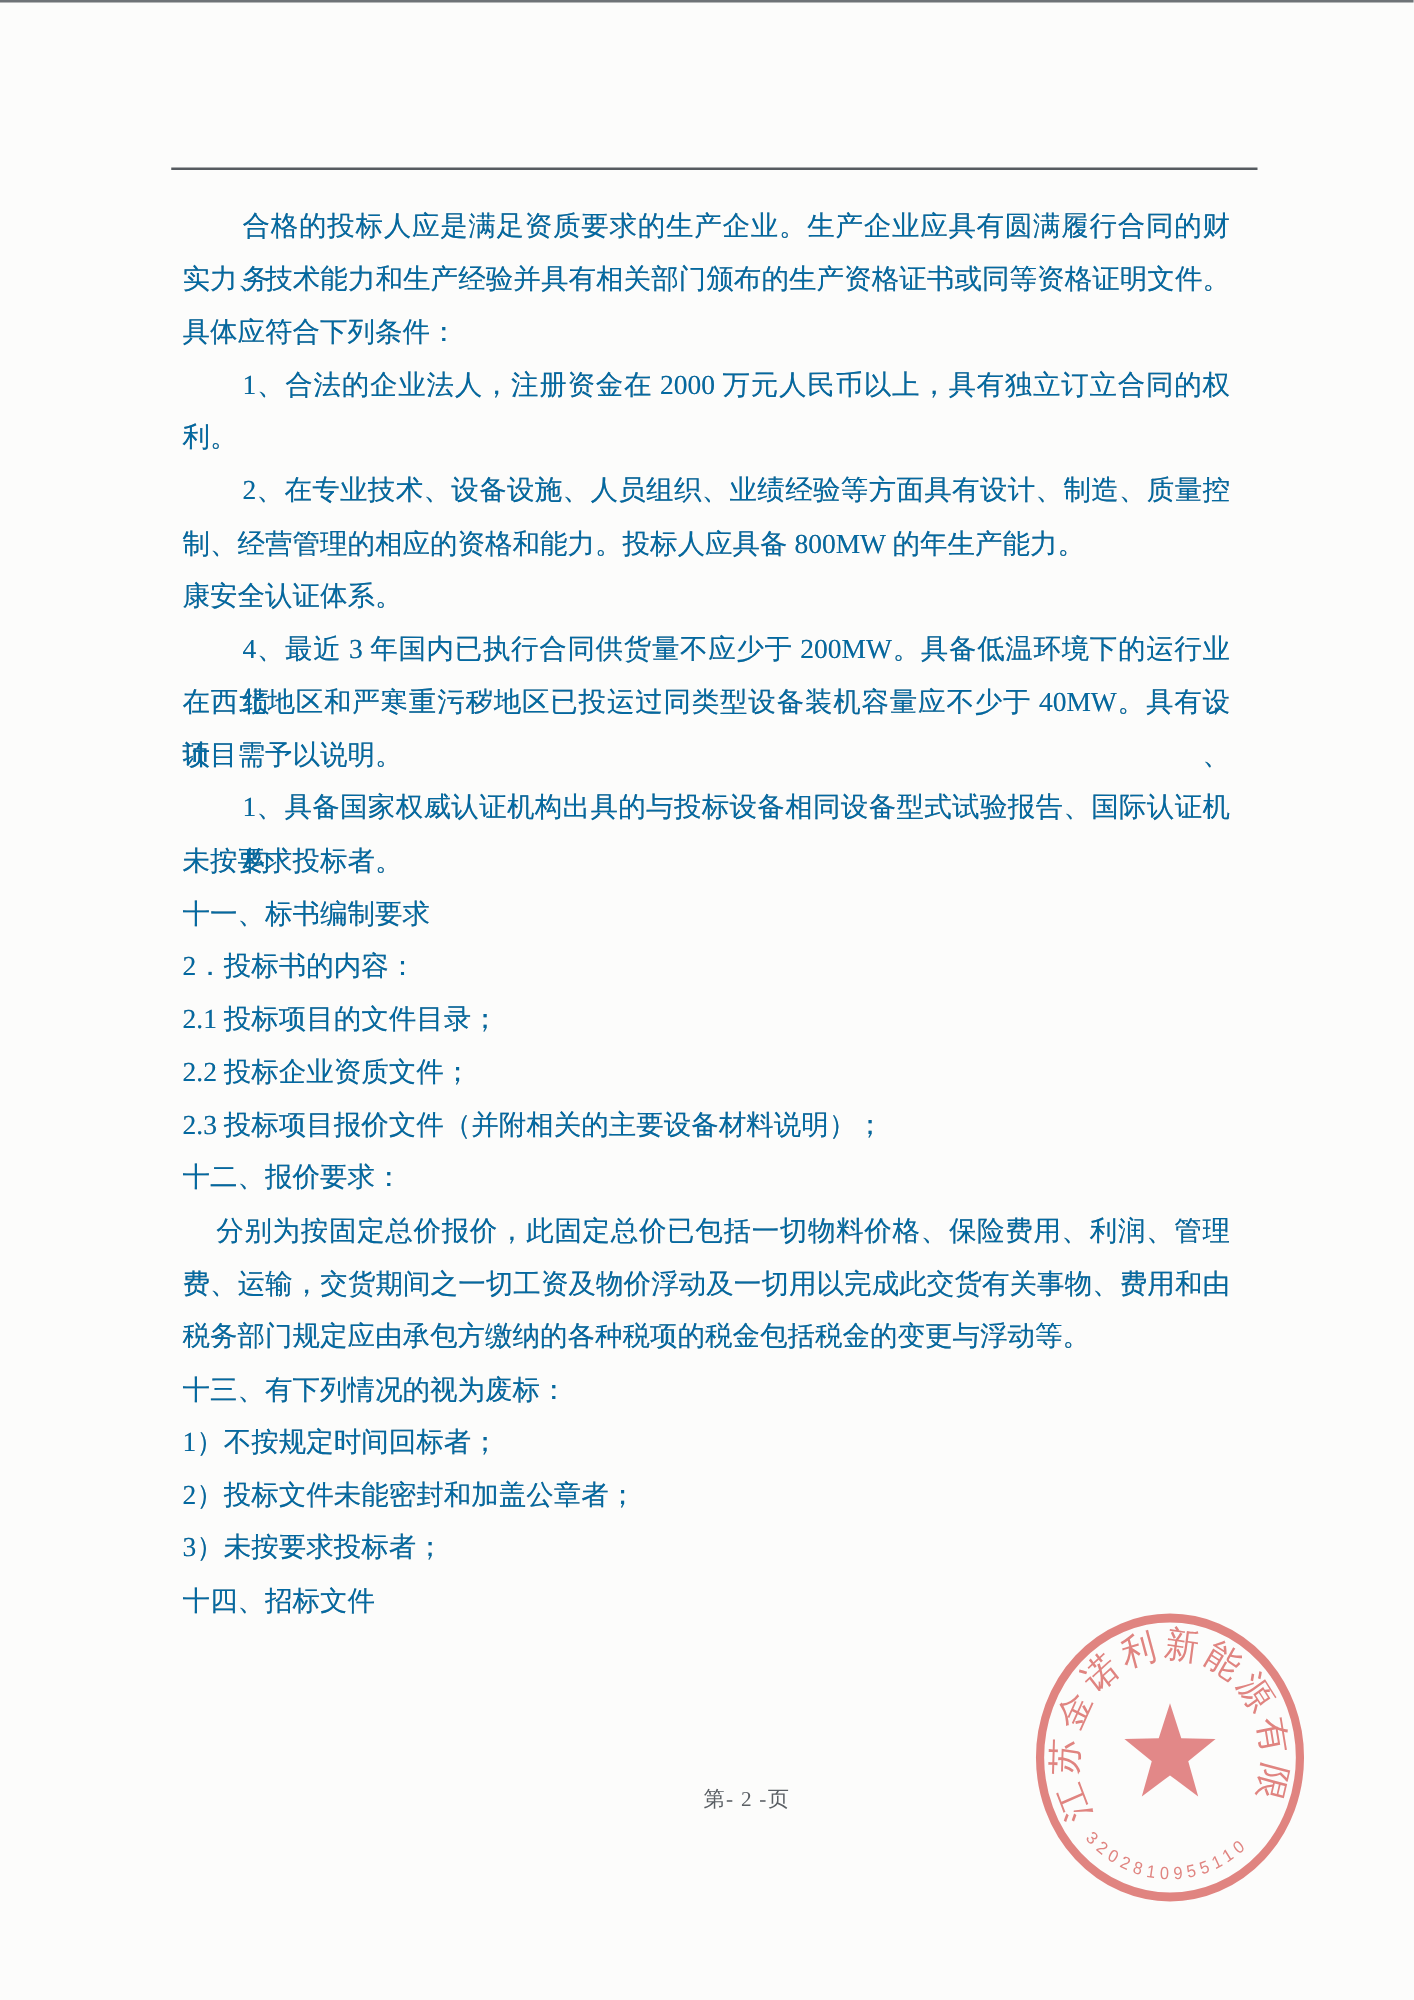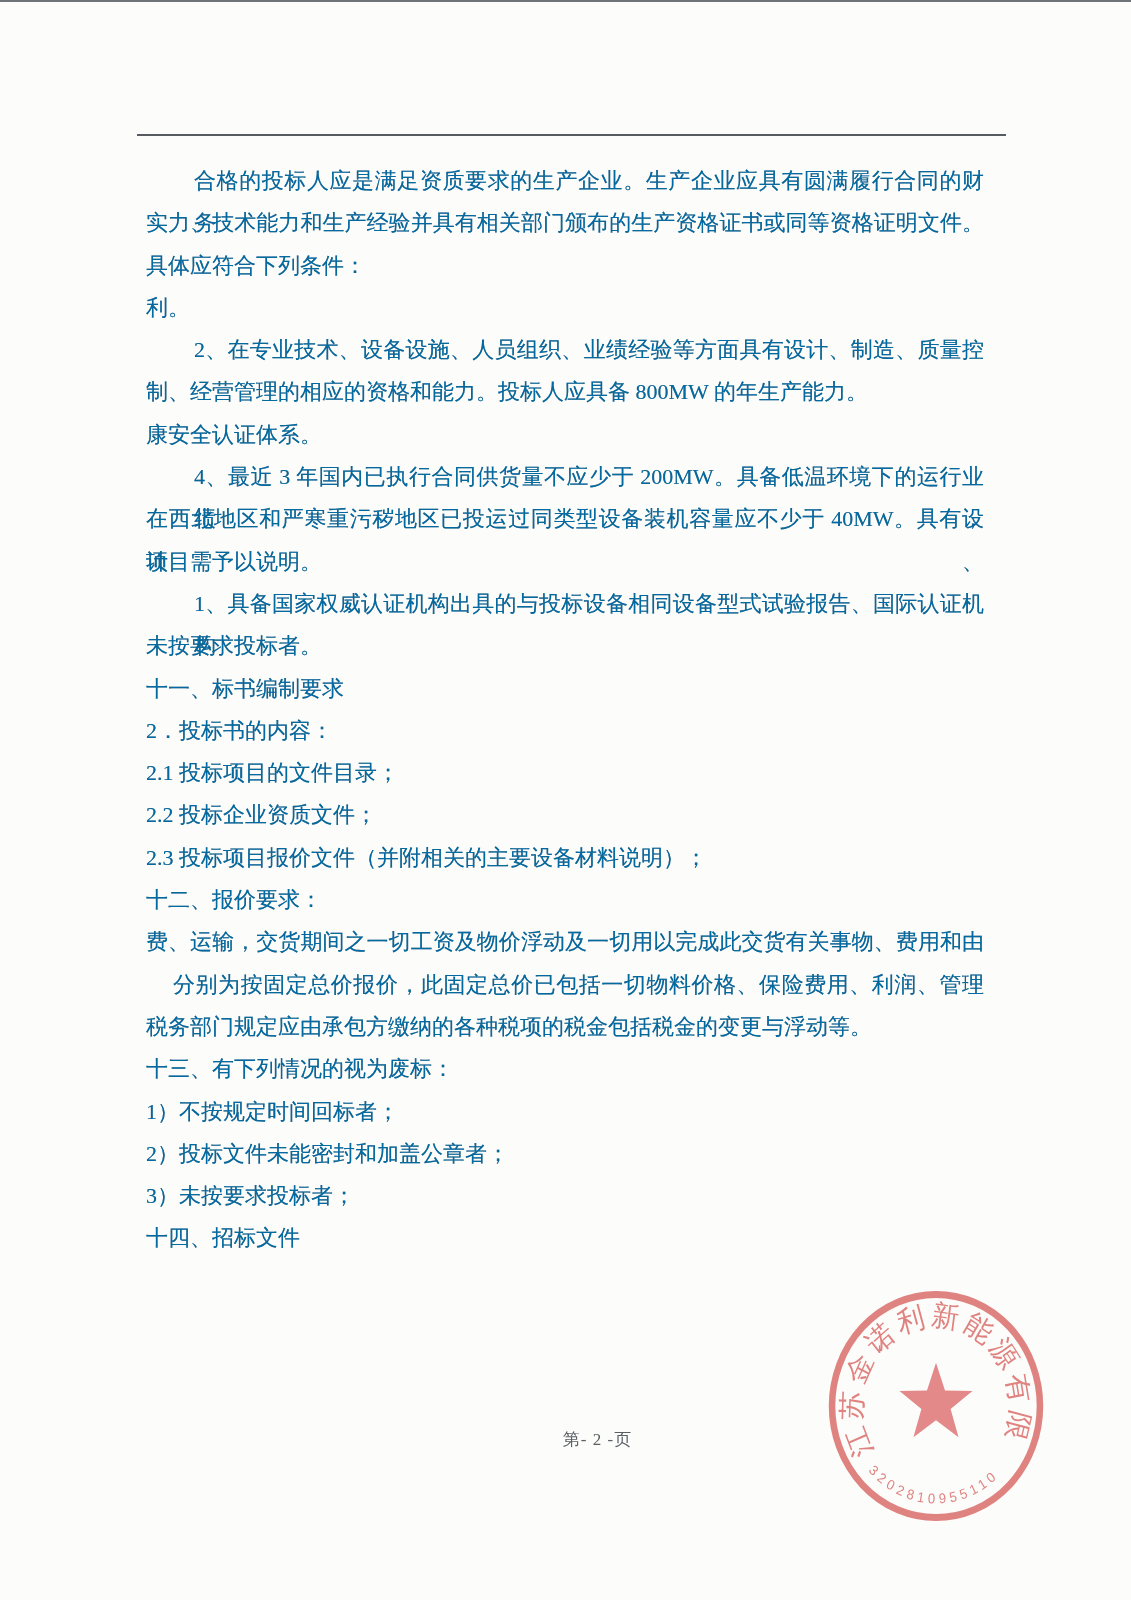--- a/index.html
+++ b/index.html
@@ -41,37 +41,38 @@
 </head>
 <body>
 
 <div class="top-edge"></div>
 <div class="header-rule"></div>
 
 <div class="body-text" id="body-lines">
     <div class="line indent-2 full">合格的投标人应是满足资质要求的生产企业。生产企业应具有圆满履行合同的财务</div>
     <div class="line indent-0 full">实力、技术能力和生产经验并具有相关部门颁布的生产资格证书或同等资格证明文件。</div>
     <div class="line indent-0">具体应符合下列条件：</div>
+    <div class="line indent-2 full">1、合法的企业法人，注册资金在 2000 万元人民币以上，具有独立订立合同的权</div>
     <div class="line indent-0">利。</div>
     <div class="line indent-2 full">2、在专业技术、设备设施、人员组织、业绩经验等方面具有设计、制造、质量控</div>
     <div class="line indent-0">制、经营管理的相应的资格和能力。投标人应具备 800MW 的年生产能力。</div>
     <div class="line indent-0">康安全认证体系。</div>
     <div class="line indent-2 full">4、最近 3 年国内已执行合同供货量不应少于 200MW。具备低温环境下的运行业绩，</div>
     <div class="line indent-0 full">在西北地区和严寒重污秽地区已投运过同类型设备装机容量应不少于 40MW。具有设计、</div>
     <div class="line indent-0">项目需予以说明。</div>
     <div class="line indent-2 full">1、具备国家权威认证机构出具的与投标设备相同设备型式试验报告、国际认证机构</div>
     <div class="line indent-0">未按要求投标者。</div>
     <div class="line indent-0">十一、标书编制要求</div>
     <div class="line indent-0">2．投标书的内容：</div>
     <div class="line indent-0">2.1 投标项目的文件目录；</div>
     <div class="line indent-0">2.2 投标企业资质文件；</div>
     <div class="line indent-0">2.3 投标项目报价文件（并附相关的主要设备材料说明）；</div>
     <div class="line indent-0">十二、报价要求：</div>
+    <div class="line indent-1 full">分别为按固定总价报价，此固定总价已包括一切物料价格、保险费用、利润、管理</div>
     <div class="line indent-0 full">费、运输，交货期间之一切工资及物价浮动及一切用以完成此交货有关事物、费用和由</div>
-    <div class="line indent-1 full">分别为按固定总价报价，此固定总价已包括一切物料价格、保险费用、利润、管理</div>
     <div class="line indent-0">税务部门规定应由承包方缴纳的各种税项的税金包括税金的变更与浮动等。</div>
     <div class="line indent-0">十三、有下列情况的视为废标：</div>
     <div class="line indent-0">1）不按规定时间回标者；</div>
     <div class="line indent-0">2）投标文件未能密封和加盖公章者；</div>
     <div class="line indent-0">3）未按要求投标者；</div>
     <div class="line indent-0">十四、招标文件</div>
   </div>
 
 <div class="footer">第- 2 -页</div>
 

